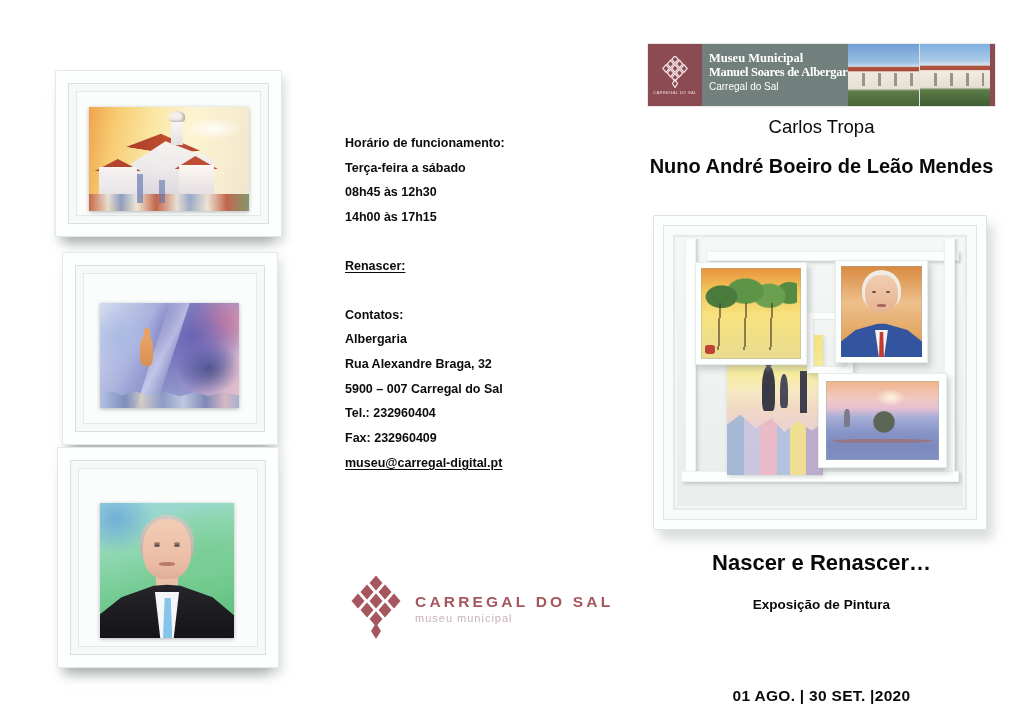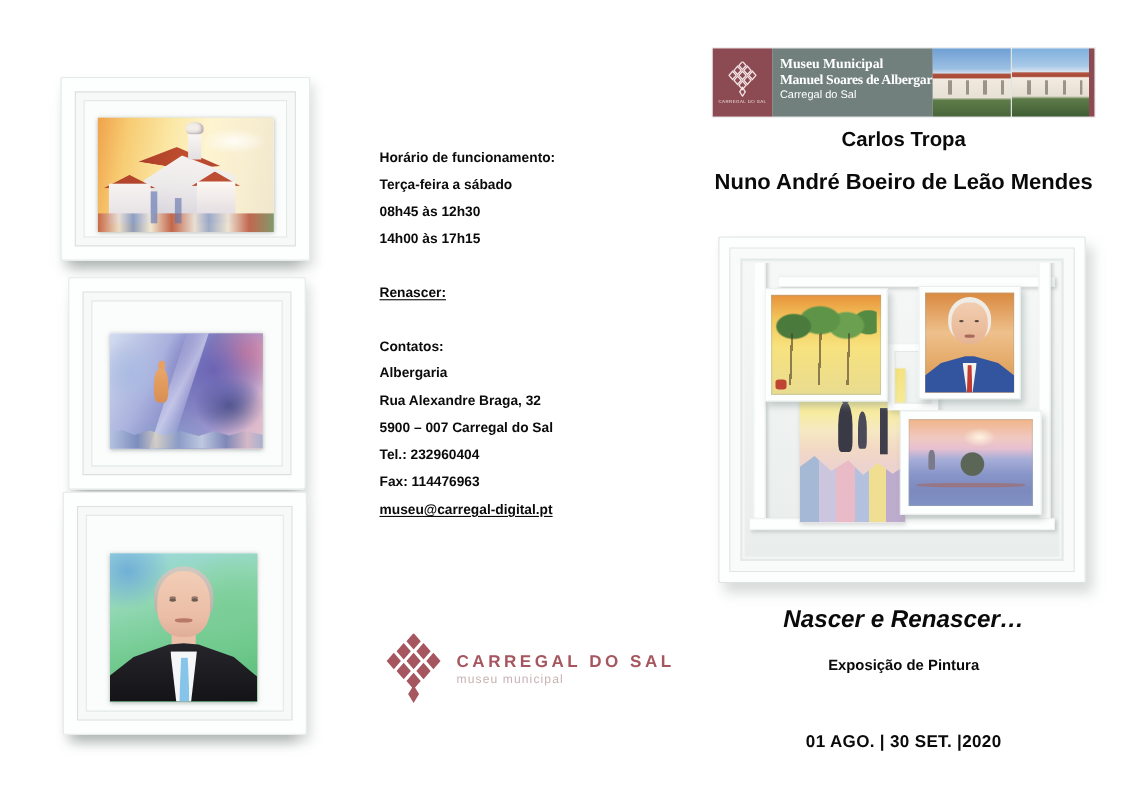--- a/index.html
+++ b/index.html
@@ -88,21 +88,21 @@
   .banner-mid .t3 { font-size:10px; line-height:13px; margin-top:1px; }
   .banner-photo { position:relative; width:71px; overflow:hidden; }
   .banner-photo + .banner-photo { border-left:1px solid #dfe4e2; }
   .photo-a { background:linear-gradient(180deg,#6f9fd4 0%,#9cc0e4 30%,#cfdcec 36%,#b0513c 38%,#a84a38 43%,#efe9df 45%,#e7e0d4 72%,#5d7c49 76%,#49663a 100%); }
   .photo-b { background:linear-gradient(180deg,#7fb0dd 0%,#a9c9e8 26%,#d7e2ee 34%,#b3543e 36%,#a84a38 41%,#f2ece2 43%,#e5ded2 70%,#5d7c49 74%,#3f5c33 100%); }
   .photo-windows { position:absolute; left:8%; top:46%; width:84%; height:22%; background:repeating-linear-gradient(90deg, transparent 0 8px, rgba(90,80,70,.55) 8px 11px, transparent 11px 16px); }
   .banner-strip { width:5px; background:#8c4a52; }
 
   
   .artists { position:absolute; left:648px; top:116px; width:347px; text-align:center; }
-  .artist1 { font-size:18.5px; font-weight:bold; }
+  .artist1 { font-size:18.5px; font-weight:normal; }
   .artist2 { font-size:20px; font-weight:bold; margin-top:17px; }
 
   
   .collage {
     position:absolute; left:653px; top:215px; width:334px; height:315px; background:#f3f6f5; border-radius:2px;
     box-shadow:
       inset 0 0 0 1px #dde3e1,
       inset 0 0 0 10px #fdfefe,
       inset 0 0 0 11px #dfe6e4,
       inset 0 0 0 20px #f8fbfa,
@@ -151,23 +151,23 @@
   .man-mouth { position:absolute; left:44%; top:42%; width:11%; height:2.6%; background:#a86a5c; border-radius:40%; }
 
   .land-art { background:linear-gradient(180deg,#f2b488 0%,#f0c9c2 22%,#e7c0d0 34%,#a7aed8 46%,#8795c8 64%,#7c89bd 82%,#8091c4 100%); }
   .land-sun { position:absolute; left:40%; top:6%; width:34%; height:30%; background:radial-gradient(50% 50% at 50% 50%, rgba(255,245,225,.95), rgba(255,245,225,0) 75%); }
   .land-bush { position:absolute; left:36%; top:34%; width:30%; height:40%; background:radial-gradient(50% 55% at 50% 45%, #5c6657 60%, rgba(92,102,87,0) 66%); }
   .land-fig { position:absolute; left:16%; top:36%; width:5%; height:22%; background:#7a7a8a; border-radius:40% 40% 20% 20%; }
   .land-streak { position:absolute; left:6%; top:74%; width:88%; height:5%; background:rgba(180,90,60,.45); border-radius:40%; }
 
   
   .exh { position:absolute; left:648px; width:347px; text-align:center; font-weight:bold; }
-  .exh-title { top:550px; font-size:22px;font-style:italic; }
+  .exh-title { top:550px; font-size:22px; }
   .exh-sub { top:597px; font-size:13.5px; }
-  .exh-dates { top:666px; font-size:15.5px; letter-spacing:.3px; }
+  .exh-dates { top:687px; font-size:15.5px; letter-spacing:.3px; }
 </style>
 </head>
 <body>
 
 <div class="page">
 
   <div class="wframe" style="left:55px; top:70px; width:227px; height:167px;">
     <div class="art art1" style="left:34px; top:37px; width:160px; height:104px;">
       <div class="a1-cloud"></div>
       <div class="a1-roof-main"></div>
@@ -211,21 +211,21 @@
     <div class="iline">Horário de funcionamento:</div>
     <div class="iline">Terça-feira a sábado</div>
     <div class="iline">08h45 às 12h30</div>
     <div class="iline">14h00 às 17h15</div>
     <div class="iline gap underline">Renascer:</div>
     <div class="iline gap">Contatos:</div>
     <div class="iline">Albergaria</div>
     <div class="iline">Rua Alexandre Braga, 32</div>
     <div class="iline">5900 – 007 Carregal do Sal</div>
     <div class="iline">Tel.: 232960404</div>
-    <div class="iline">Fax: 114476963</div>
+    <div class="iline">Fax: 232960409</div>
     <div class="iline underline">museu@carregal-digital.pt</div>
   </div>
 
   <div class="logo">
     <svg width="54" height="64" viewBox="0 0 52 64">
       <g fill="#a5565e">
         <path d="M26 -0.5 L32.5 7 L26 14.5 L19.5 7 Z"></path>
         <path d="M17 8.5 L23.5 16 L17 23.5 L10.5 16 Z"></path>
         <path d="M35 8.5 L41.5 16 L35 23.5 L28.5 16 Z"></path>
         <path d="M8 17.5 L14.5 25 L8 32.5 L1.5 25 Z"></path>

